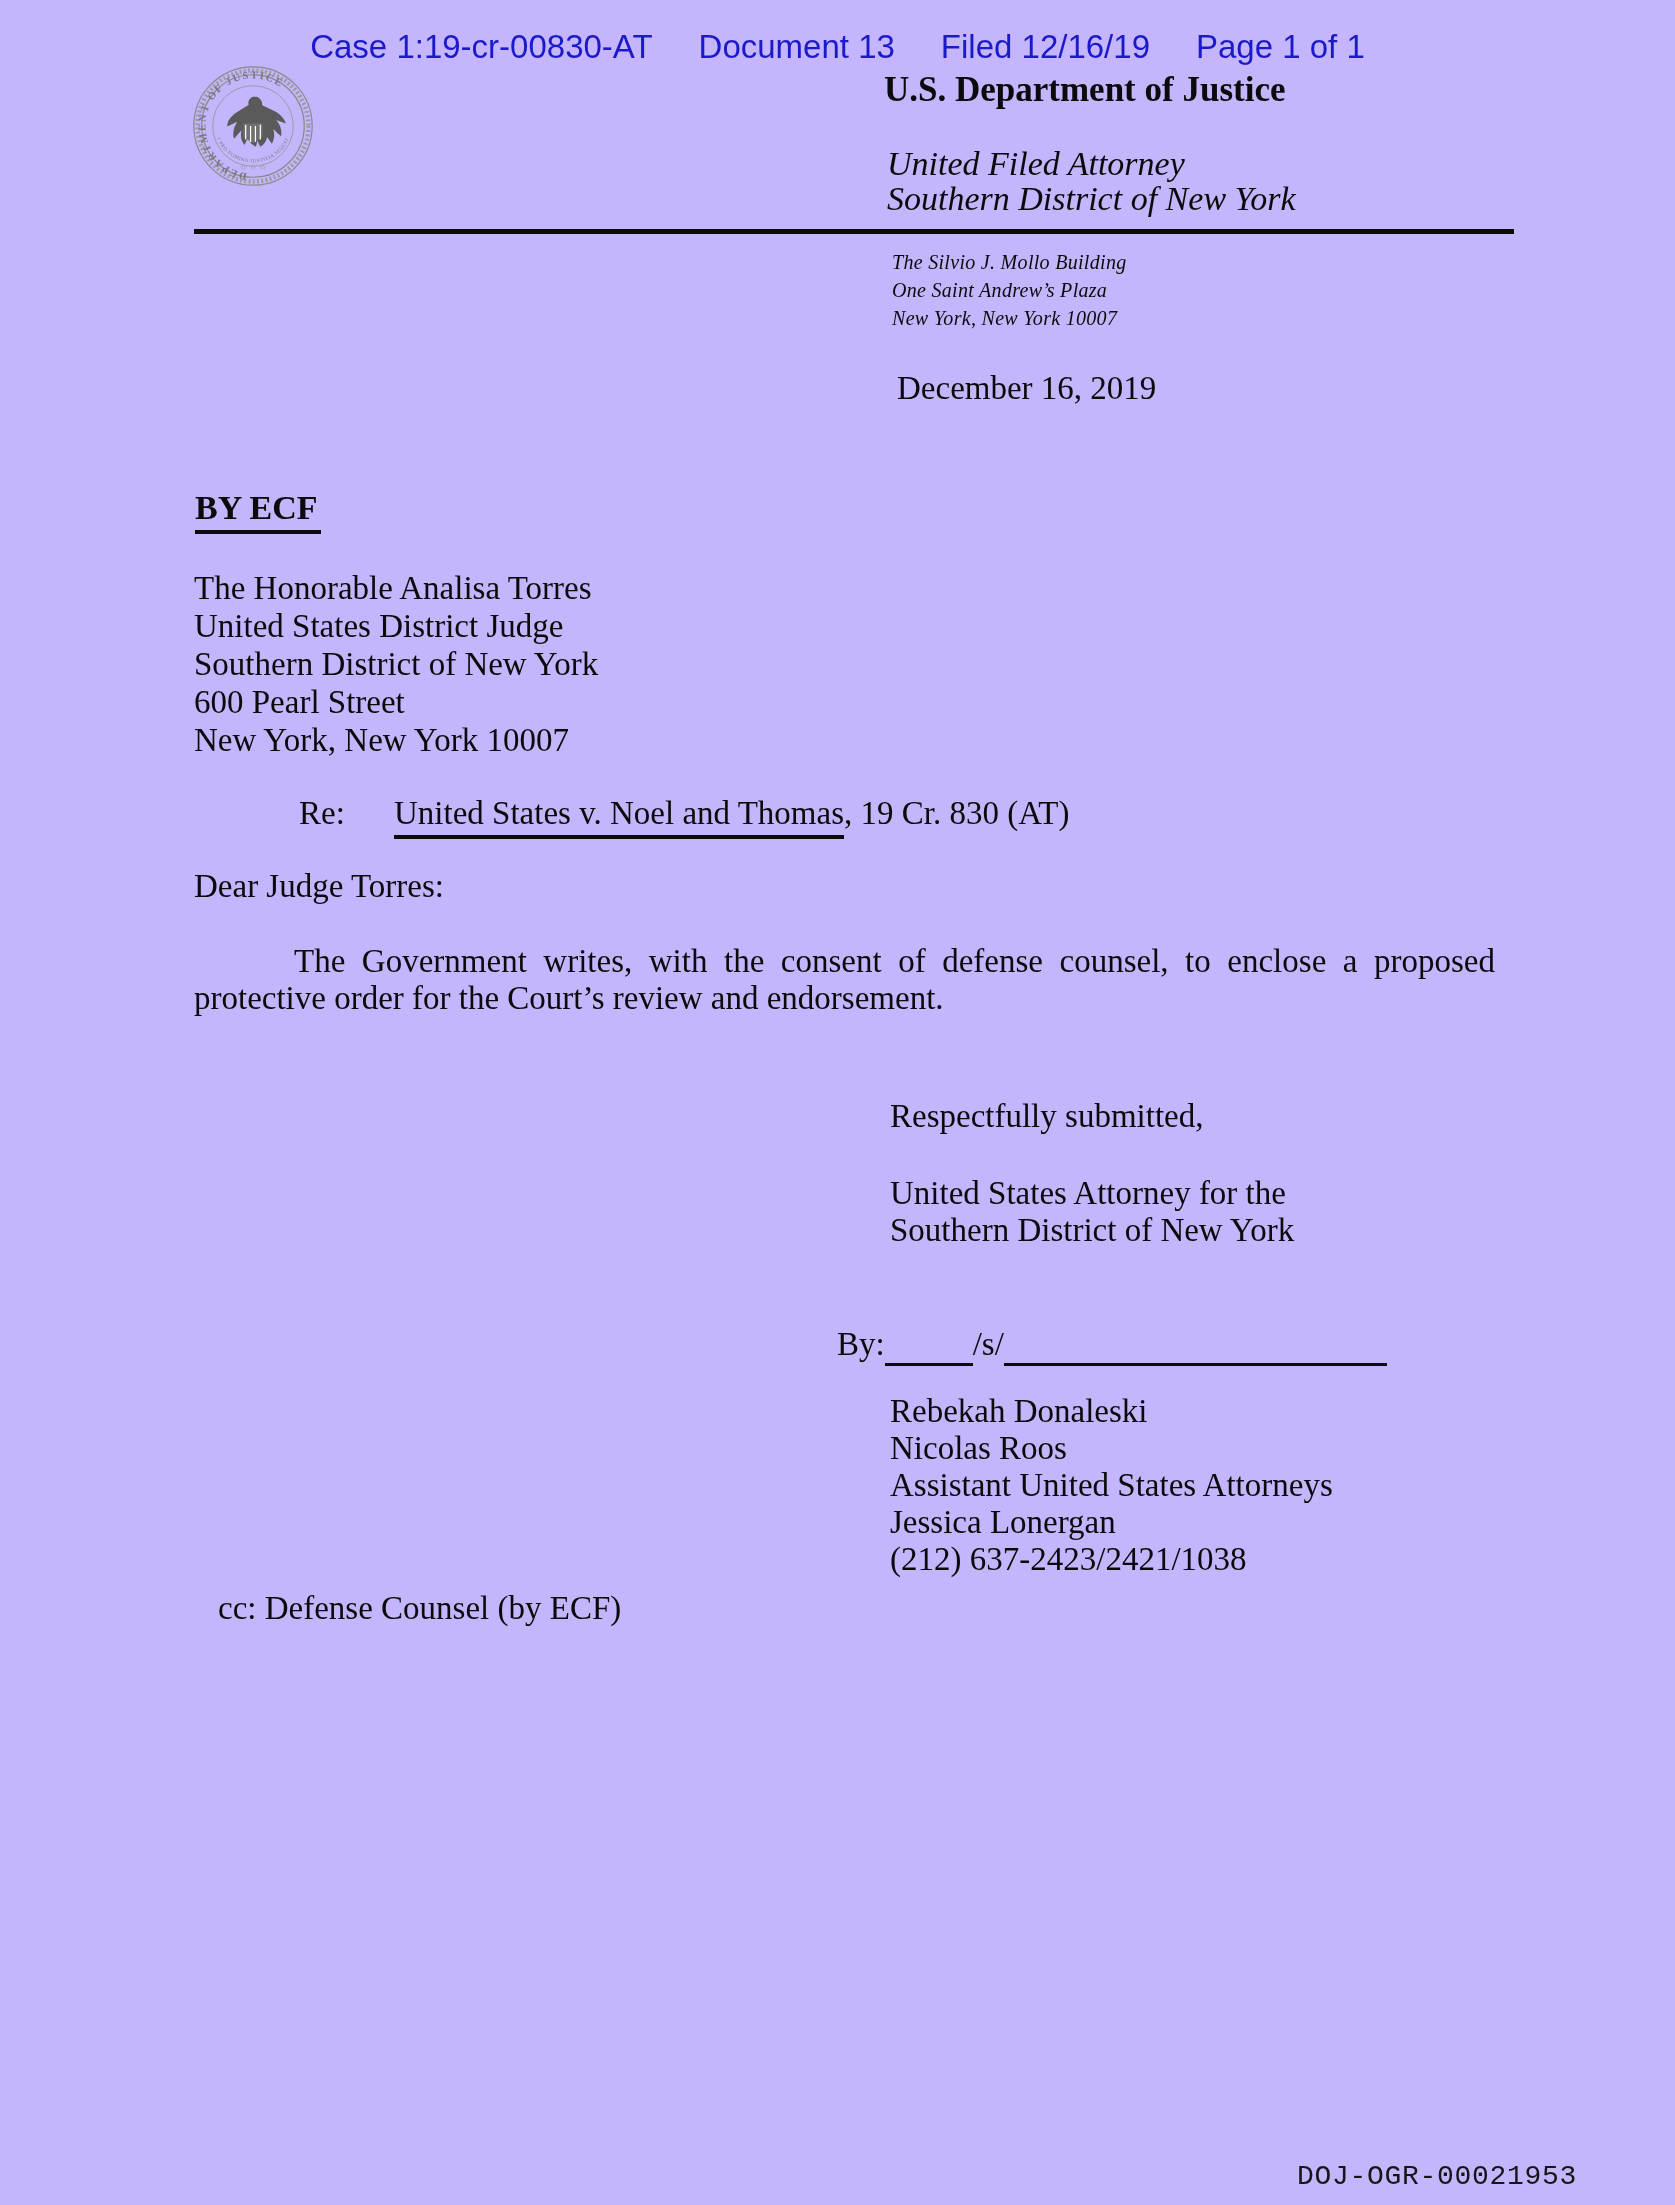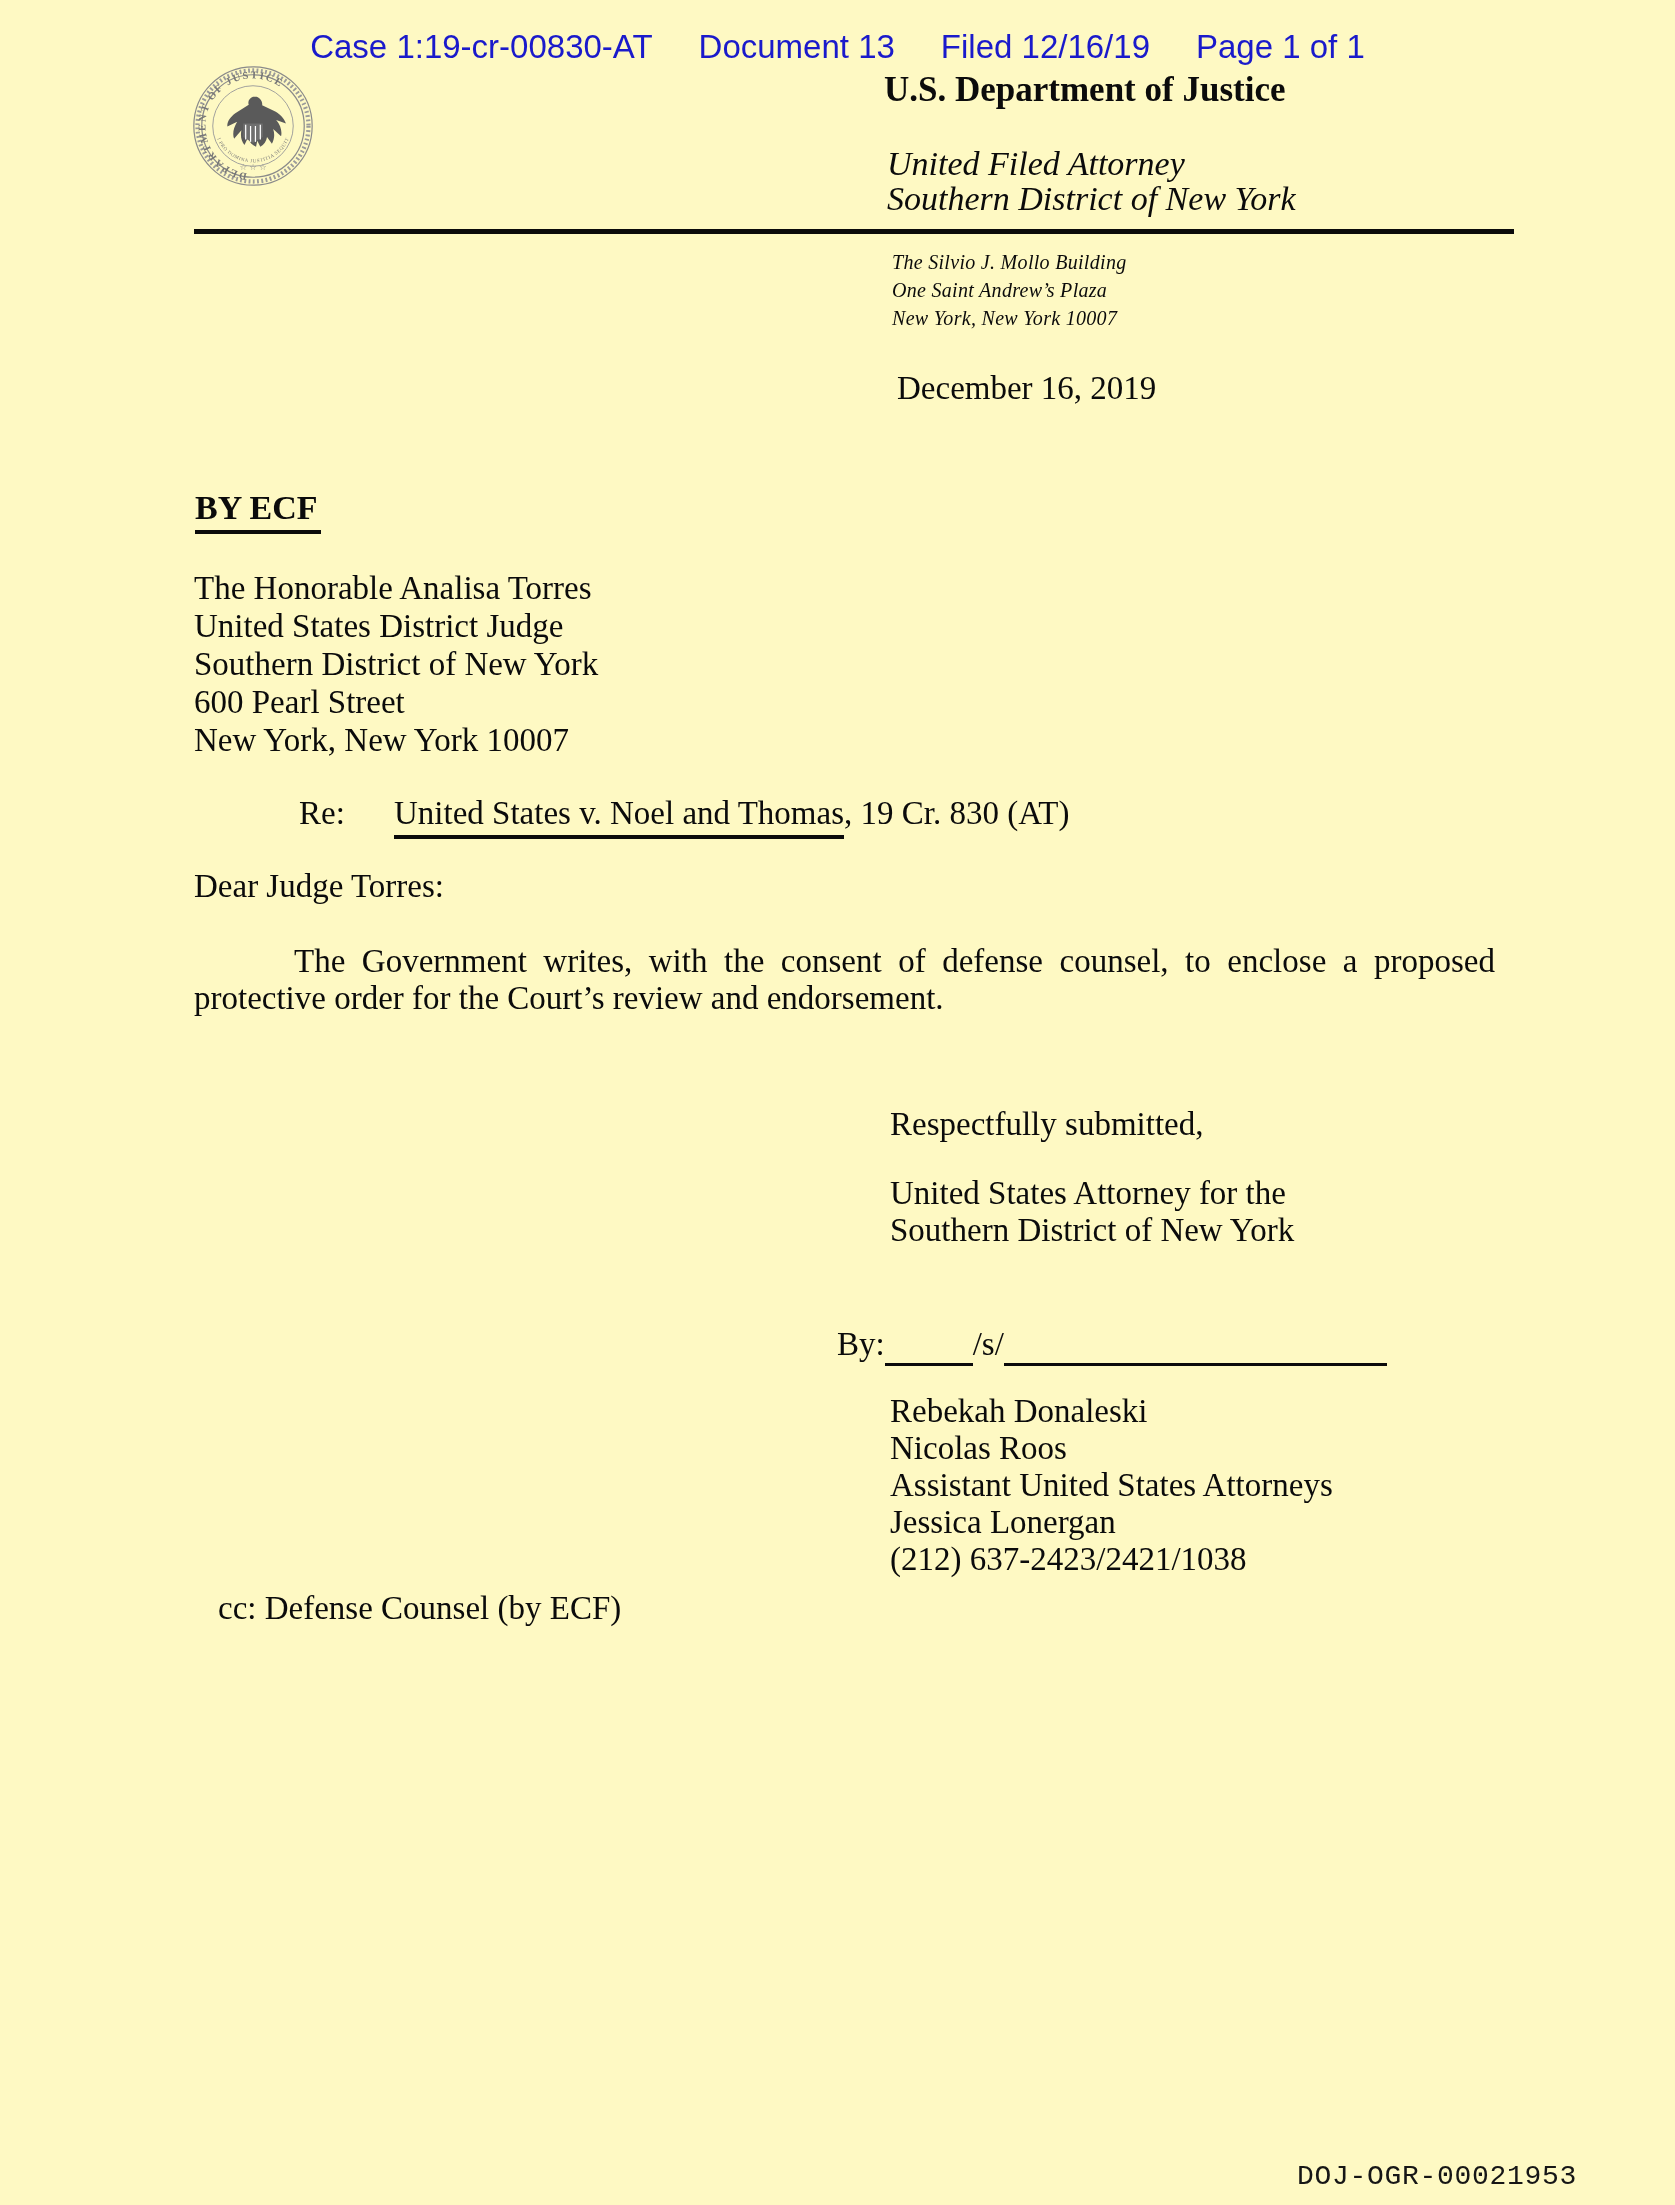--- a/index.html
+++ b/index.html
@@ -1,19 +1,19 @@
 <!DOCTYPE html>
 <html style="font-size:10.5px"><head>
 <meta charset="utf-8">
 <style>
   html,body{margin:0;padding:0;background:#e8e8e8;}
   .page{
     position:relative;
     width:1675px;height:2205px;
-    background:#fef9c3;
+    background:#c4b5fd;
     font-family:"Liberation Serif", serif;
     color:#0b0b0b;
     overflow:hidden;
   }
   
   .case-header{
     position:absolute;left:0;top:30px;width:1675px;
     display:flex;justify-content:center;gap:46px;
     font-family:"Liberation Sans", sans-serif;
     font-size:33px;line-height:34px;
@@ -61,21 +61,21 @@
     position:absolute;left:194px;top:868px;
     font-size:33px;white-space:nowrap;
   }
   .body-para{
     position:absolute;left:194px;top:943px;width:1301px;
     font-size:33px;line-height:37px;
   }
   .body-line1{text-align:justify;text-align-last:justify;text-indent:100px;}
   .body-line2{text-align:left;}
   
-  .closing{position:absolute;left:890px;top:1098px;font-size:33px;white-space:nowrap;margin-top:8px;}
+  .closing{position:absolute;left:890px;top:1098px;font-size:33px;white-space:nowrap;}
   .signer-block{
     position:absolute;left:890px;top:1175px;
     font-size:33px;line-height:37px;white-space:nowrap;
   }
   .by-row{position:absolute;left:837px;top:1326px;font-size:33px;white-space:nowrap;}
   .by-row .seg{display:inline-block;border-bottom:3.3px solid #0b0b0b;}
   .by-row .seg1{width:88px;}
   .by-row .seg2{width:383px;}
   .by-row .slash-s{display:inline-block;}
   .ausa-block{

